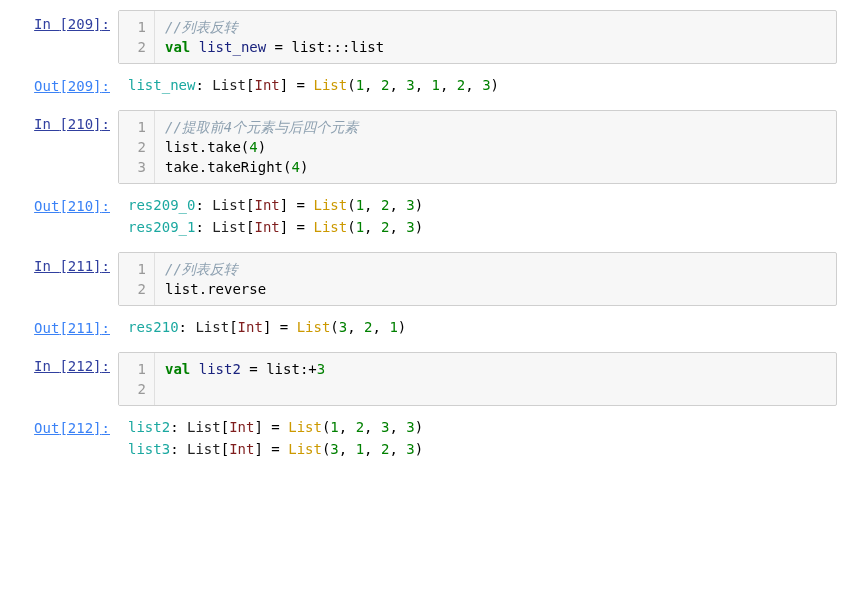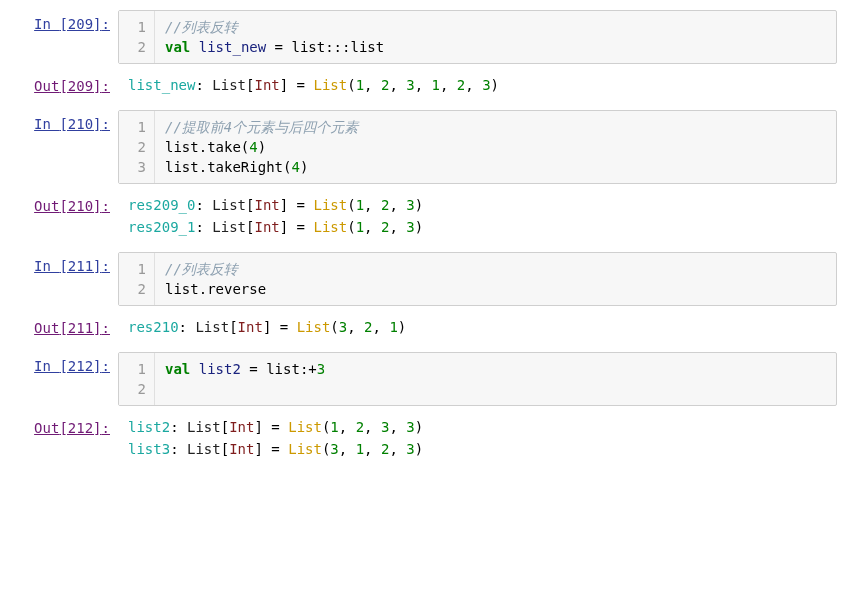--- a/index.html
+++ b/index.html
@@ -16,21 +16,21 @@
     }
     .prompt {
       flex: 0 0 110px;
       text-align: right;
       padding: 6px 8px 0 0;
       font-family: monospace;
       font-size: 14px;
       text-decoration: underline;
     }
     .prompt-in { color: #303F9F; }
-    .prompt-out { color: #701a75; }
+    .prompt-out { color: #3b82f6; }
     .input-area {
       flex: 1;
       background: #f7f7f7;
       border: 1px solid #cfcfcf;
       border-radius: 2px;
       display: flex;
     }
     .gutter {
       background: #f7f7f7;
       border-right: 1px solid #e0e0e0;
@@ -82,21 +82,21 @@
 </div>
 
 <div class="cell">
   <div class="prompt prompt-in"><span>In  </span><span>[210]</span><span>:</span></div>
   <div class="input-area">
     <div class="gutter">
         <div>1</div>
         <div>2</div>
         <div>3</div>
       </div>
-    <div class="code"><div><span class="tk-comment">//提取前4个元素与后四个元素</span></div><div><span>list.take(</span><span class="tk-number">4</span><span>)</span></div><div><span>list.takeRight(</span><span class="tk-number">4</span><span>)</span></div></div>
+    <div class="code"><div><span class="tk-comment">//提取前4个元素与后四个元素</span></div><div><span>list.take(</span><span class="tk-number">4</span><span>)</span></div><div><span>take.takeRight(</span><span class="tk-number">4</span><span>)</span></div></div>
   </div>
 </div>
 <div class="cell">
   <div class="prompt prompt-out"><span>Out</span><span>[210]</span><span>:</span></div>
   <div class="output-area"><div><span class="tk-resvar">res209_0</span><span>: </span><span class="tk-listtype">List</span><span>[</span><span class="tk-kwtype">Int</span><span>]</span><span> = </span><span class="tk-listfn">List</span><span>(</span><span class="tk-number">1</span><span>, </span><span class="tk-number">2</span><span>, </span><span class="tk-number">3</span><span></span><span>)</span></div><div><span class="tk-resvar">res209_1</span><span>: </span><span class="tk-listtype">List</span><span>[</span><span class="tk-kwtype">Int</span><span>]</span><span> = </span><span class="tk-listfn">List</span><span>(</span><span class="tk-number">1</span><span>, </span><span class="tk-number">2</span><span>, </span><span class="tk-number">3</span><span></span><span>)</span></div></div>
 </div>
 
 <div class="cell">
   <div class="prompt prompt-in"><span>In  </span><span>[211]</span><span>:</span></div>
   <div class="input-area">

